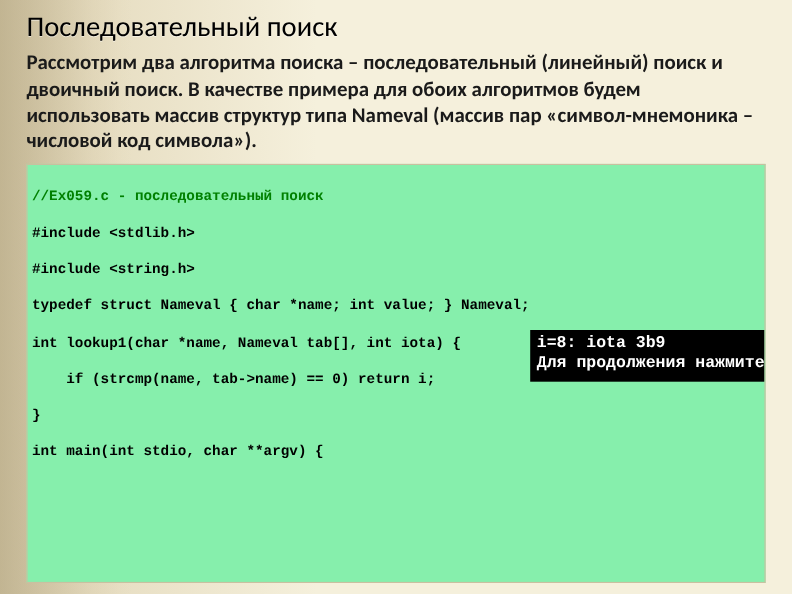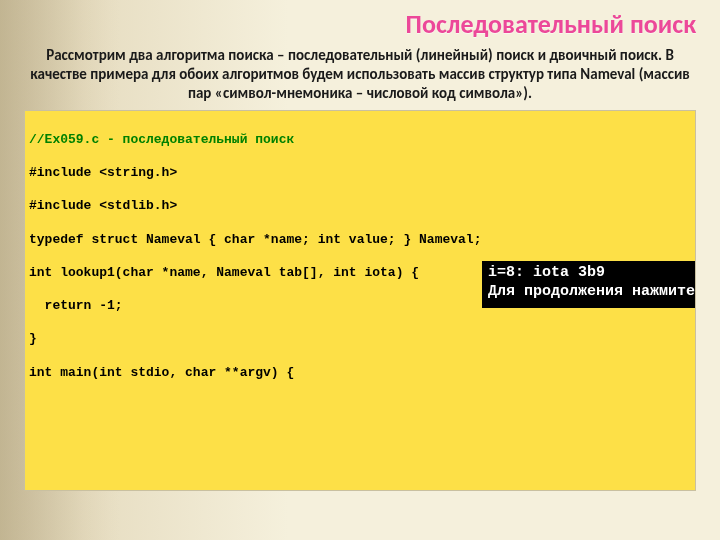--- a/index.html
+++ b/index.html
@@ -15,36 +15,35 @@
       content: "";
       position: absolute;
       left: 0; top: 0;
       width: 120px; height: 540px;
       background: linear-gradient(to right, rgba(139,119,80,0.25), rgba(200,180,140,0.1) 70%, transparent);
       pointer-events: none;
     }
     .slide { position: relative; padding: 8px 24px 0 24px; }
     .title {
       font-size: 26px;
-      font-weight: 700;
-      color: #ec4899;
-      text-align: right;
+      font-weight: 400;
+      color: #000000;
+      text-align: left;
       margin-bottom: 6px;
       text-shadow: 0 1px 0 rgba(255,255,255,0.5);
     }
     .intro {
-      font-size: 15px;
+      font-size: 19px;
       line-height: 1.25;
       color: #1a1a1a;
       font-weight: 600;
       margin-bottom: 8px;
-      text-align: center;
     }
     .codebox {
-      background: #fde047;
+      background: #86efac;
       border: 1px solid #c9c0a0;
       padding: 4px 4px 4px 4px;
       font-family: "Courier New", monospace;
       font-size: 13px;
       line-height: 1.28;
       font-weight: 700;
       color: #000;
       position: relative;
       white-space: pre;
       height: 381px;
@@ -69,25 +68,25 @@
   </style>
 </head>
 <body>
 
 <div class="slide">
   <h1 class="title">Последовательный поиск</h1>
   <p class="intro">Рассмотрим два алгоритма поиска – последовательный (линейный) поиск и двоичный поиск. В качестве примера для обоих алгоритмов будем использовать массив структур типа Nameval (массив пар «символ-мнемоника – числовой код символа»).</p>
 
   <div class="codebox">
 <span class="line comment">//Ex059.c - последовательный поиск</span>
+<span class="line">#include &lt;stdlib.h&gt;</span>
 <span class="line">#include &lt;string.h&gt;</span>
-<span class="line">#include &lt;stdlib.h&gt;</span>
 <span class="line">typedef struct Nameval { char *name; int value; } Nameval;</span>
 <span class="line">int lookup1(char *name, Nameval tab[], int iota) {</span>
-<span class="line">  return -1;</span>
+<span class="line">    if (strcmp(name, tab-&gt;name) == 0) return i;</span>
 <span class="line">}</span>
 <span class="line">int main(int stdio, char **argv) {</span>
 
 
 
 
 
 
 
 

